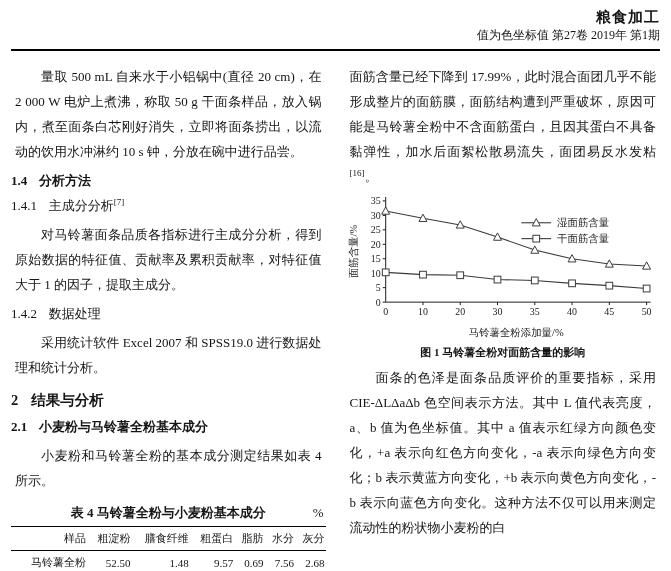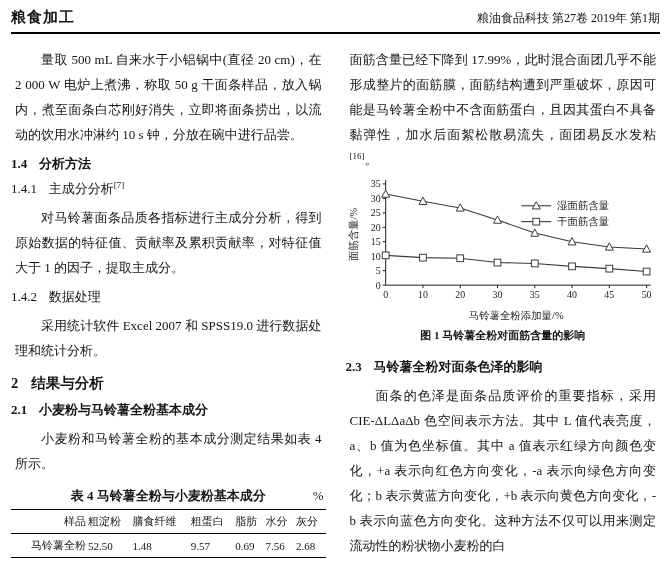--- a/index.html
+++ b/index.html
@@ -7,21 +7,21 @@
   body {
     width:671px; height:571px; overflow:hidden;
     background:#ffffff; color:#151515;
     font-family:"Liberation Serif","DejaVu Serif",serif;
   }
   .page { padding:8px 11px 0 11px; height:100%; }
 
   
   .pagehead {
     display:flex; justify-content:space-between; align-items:flex-end;
-    border-bottom:2px solid #000; padding-bottom:5px;
+    border-bottom:2px solid #000; padding-bottom:5px;flex-direction:column;
   }
   .pagehead .section-name { font-size:15px; font-weight:bold; letter-spacing:1px; }
   .pagehead .issue-info { font-size:12px; }
 
   
   .columns { display:flex; gap:20px; margin-top:9px; }
   .col { flex:1; min-width:0; }
 
   p.body { margin:4px; font-size:13px; line-height:25px; text-align:justify; }
   .indent { text-indent:2em; }
@@ -35,37 +35,37 @@
   
   .table-block { margin-top:11px; }
   .table-title { position:relative; font-size:13px; line-height:18px; text-align:center; font-weight:bold; }
   .table-title .unit { position:absolute; right:2px; top:0; font-weight:normal; }
   table.tbl {
     width:100%; border-collapse:collapse; margin-top:4px;
     border-top:1.6px solid #000; border-bottom:1.6px solid #000;
     font-size:11px;
   }
   table.tbl thead tr { border-bottom:1px solid #000; }
-  table.tbl th, table.tbl td { font-weight:normal; padding:4px 1px; text-align:left; white-space:nowrap; }
+  table.tbl th, table.tbl td { font-weight:normal; padding:4px 1px; text-align:right; white-space:nowrap; }
   table.tbl th:first-child, table.tbl td:first-child { text-align:right; padding-left:4px; }
 
   
   figure { margin:4px 0 0 0; text-align:center; }
   figure svg { width:100%; height:auto; display:block; }
   figcaption { font-size:11px; font-weight:bold; line-height:18px; margin-top:3px; }
   .h4 { margin:11px 0 2px 0; font-size:13px; line-height:24px; font-weight:bold; }
 </style>
 </head>
 <body>
 
 <div class="page">
 
   <header class="pagehead">
     <span class="section-name">粮食加工</span>
-    <span class="issue-info">粮油食品科技 第27卷 2019年 第1期</span>
+    <span class="issue-info">值为色坐标值 第27卷 2019年 第1期</span>
   </header>
 
   <main class="columns">
 
     <section class="col">
       <p class="body indent">量取 500 mL 自来水于小铝锅中(直径 20 cm)，在 2 000 W 电炉上煮沸，称取 50 g 干面条样品，放入锅内，煮至面条白芯刚好消失，立即将面条捞出，以流动的饮用水冲淋约 10 s 钟，分放在碗中进行品尝。</p>
 
       <h3 class="h3">
         <span class="hnum">1.4</span><span>分析方法</span>
       </h3>
@@ -185,21 +185,18 @@
             <line x1="176.76" y1="30" x2="206.76" y2="30" stroke="#3a3a3a" stroke-width="1.1"></line>
             <polygon points="191.76,25.8 187.76,33.2 195.76,33.2" fill="#fff" stroke="#3a3a3a" stroke-width="1"></polygon>
             <text x="212.76" y="33.5" text-anchor="start" font-size="10.5" fill="#1a1a1a" font-family="&quot;Liberation Serif&quot;,&quot;DejaVu Serif&quot;,serif">湿面筋含量</text>
             <line x1="176.76" y1="46" x2="206.76" y2="46" stroke="#3a3a3a" stroke-width="1.1"></line>
             <rect x="188.35999999999999" y="42.6" width="6.8" height="6.8" fill="#fff" stroke="#3a3a3a" stroke-width="1"></rect>
             <text x="212.76" y="49.5" text-anchor="start" font-size="10.5" fill="#1a1a1a" font-family="&quot;Liberation Serif&quot;,&quot;DejaVu Serif&quot;,serif">干面筋含量</text>
           </svg>
         <figcaption>图 1  马铃薯全粉对面筋含量的影响</figcaption>
       </figure>
 
-      <h3 class="h4">
-        <span class="hnum">2.3</span><span>马铃薯全粉对面条色泽的影响</span>
-      </h3>
 
       <p class="body indent">面条的色泽是面条品质评价的重要指标，采用 CIE-ΔLΔaΔb 色空间表示方法。其中 L 值代表亮度，a、b 值为色坐标值。其中 a 值表示红绿方向颜色变化，+a 表示向红色方向变化，-a 表示向绿色方向变化；b 表示黄蓝方向变化，+b 表示向黄色方向变化，-b 表示向蓝色方向变化。这种方法不仅可以用来测定流动性的粉状物小麦粉的白</p>
     </section>
 
   </main>
 </div>
 
 </body></html>

